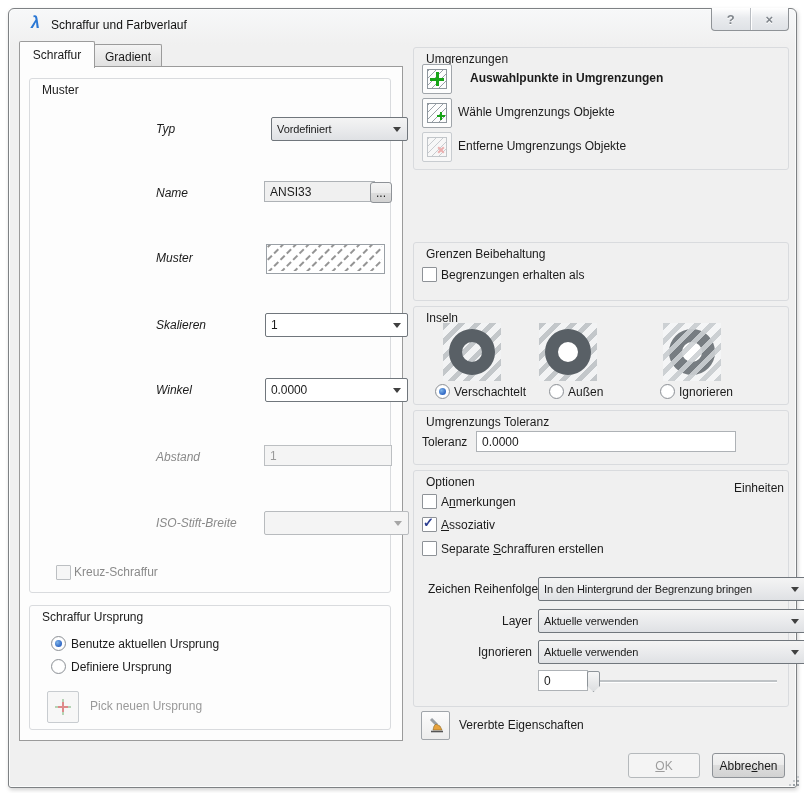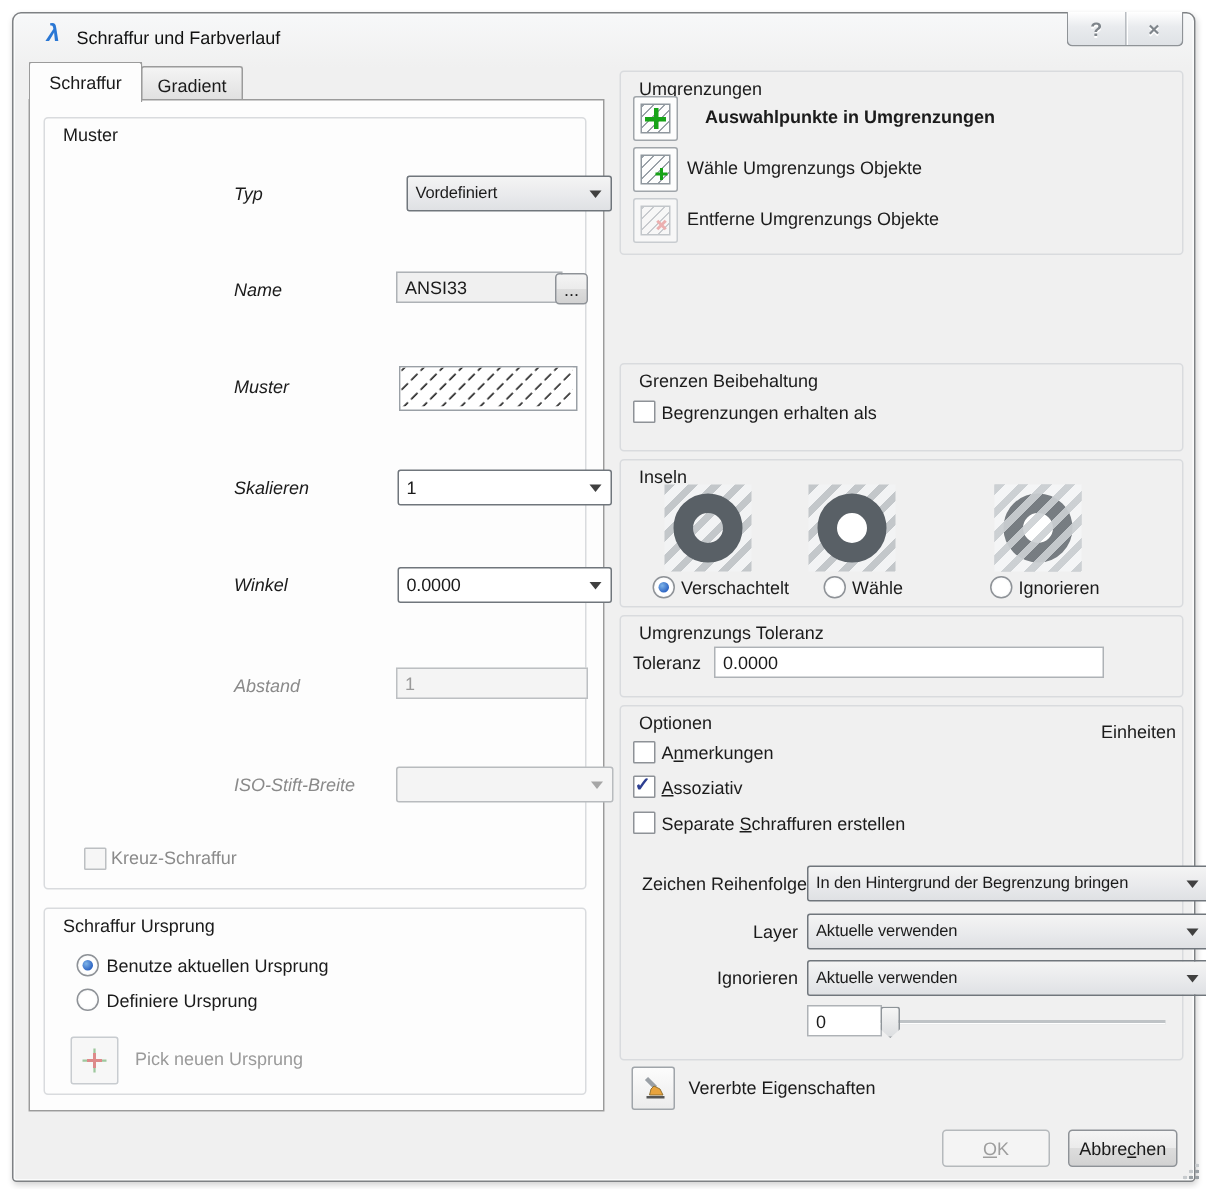--- a/index.html
+++ b/index.html
@@ -240,21 +240,21 @@
       <div class="ring whitehole"></div>
     </div>
     <div class="tile" style="left:249px;top:16px;">
       <div class="ring whitehole"></div>
       <div class="overlay"></div>
     </div>
 
     <div class="radio on" style="left:21px;top:77px;"></div>
     <div class="lbl" style="left:40px;top:78px;">Verschachtelt</div>
     <div class="radio" style="left:135px;top:77px;"></div>
-    <div class="lbl" style="left:154px;top:78px;">Wähle</div>
+    <div class="lbl" style="left:154px;top:78px;">Außen</div>
     <div class="radio" style="left:246px;top:77px;"></div>
     <div class="lbl" style="left:265px;top:78px;">Ignorieren</div>
   </div>
 
   <div class="grp" style="left:404px;top:401px;width:374px;height:53px;">
     <div class="grp-title ongray">Umgrenzungs Toleranz</div>
     <div class="lbl" style="left:8px;top:24px;">Toleranz</div>
     <div class="tinput" style="left:62px;top:20px;width:248px;height:19px;">
       <span>0.0000</span>
     </div>

